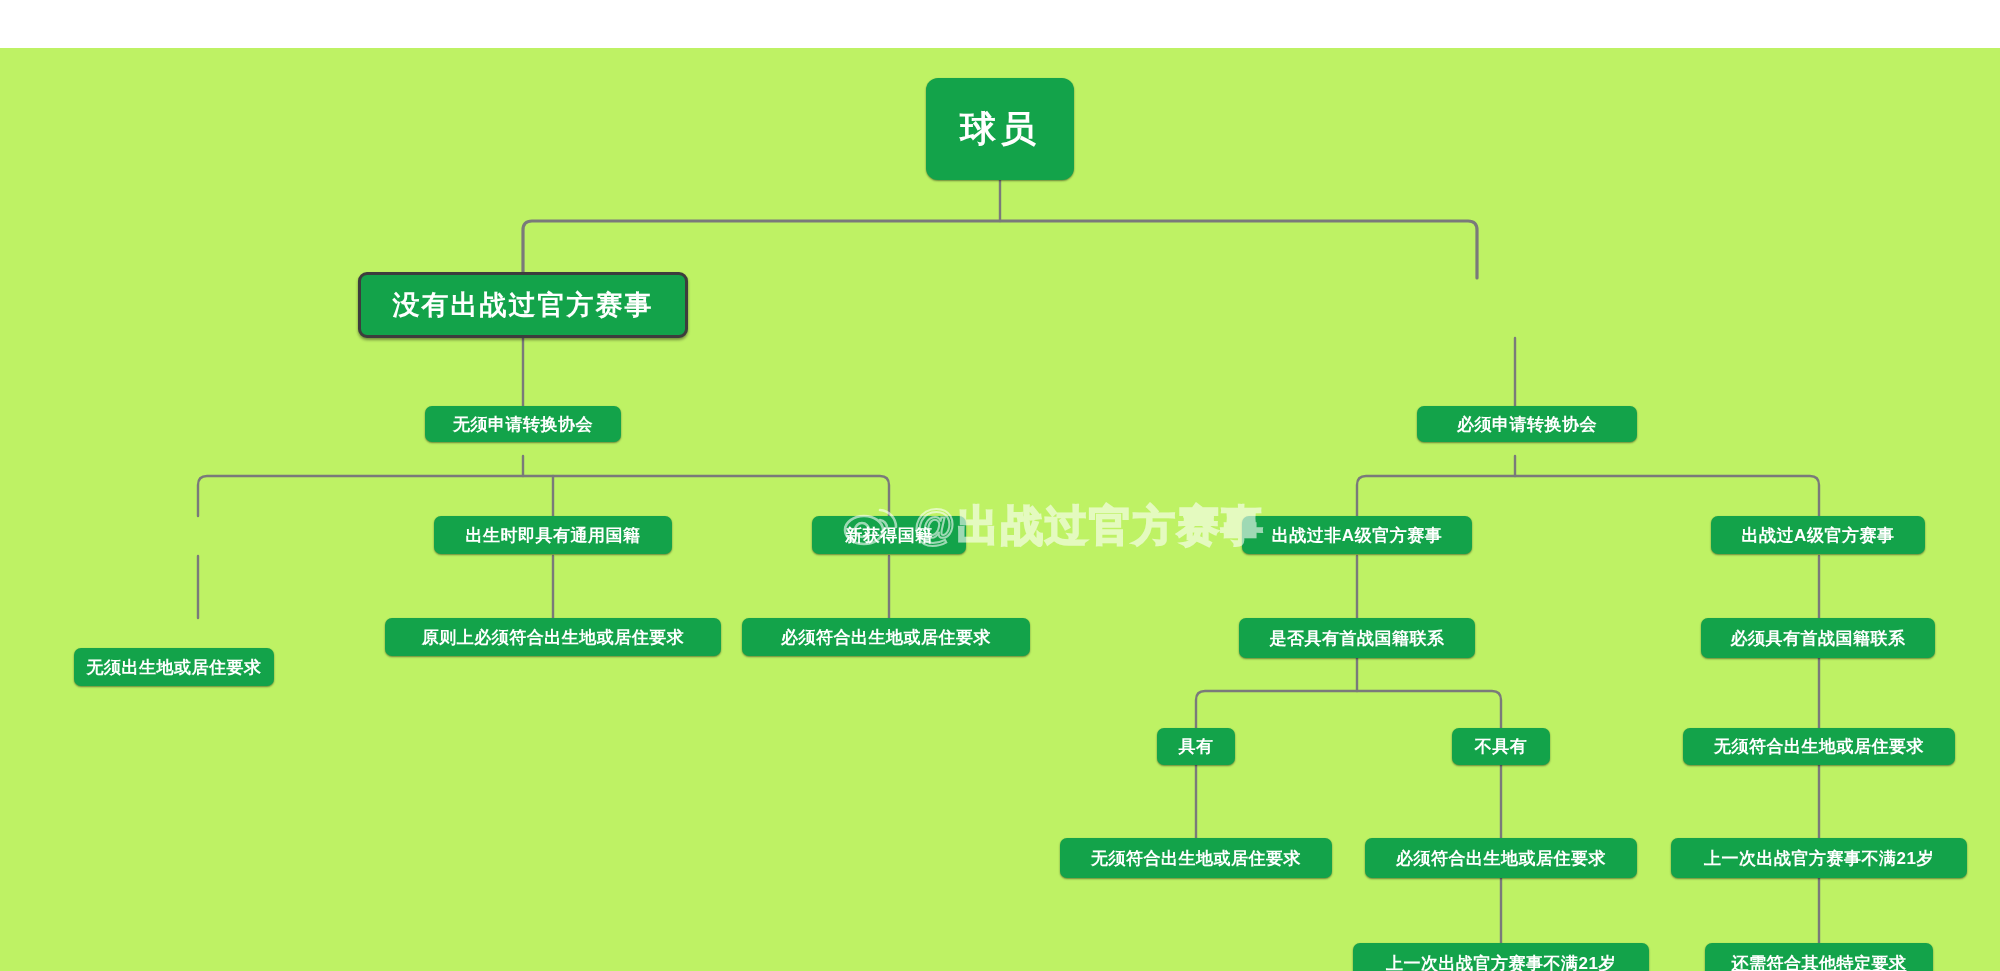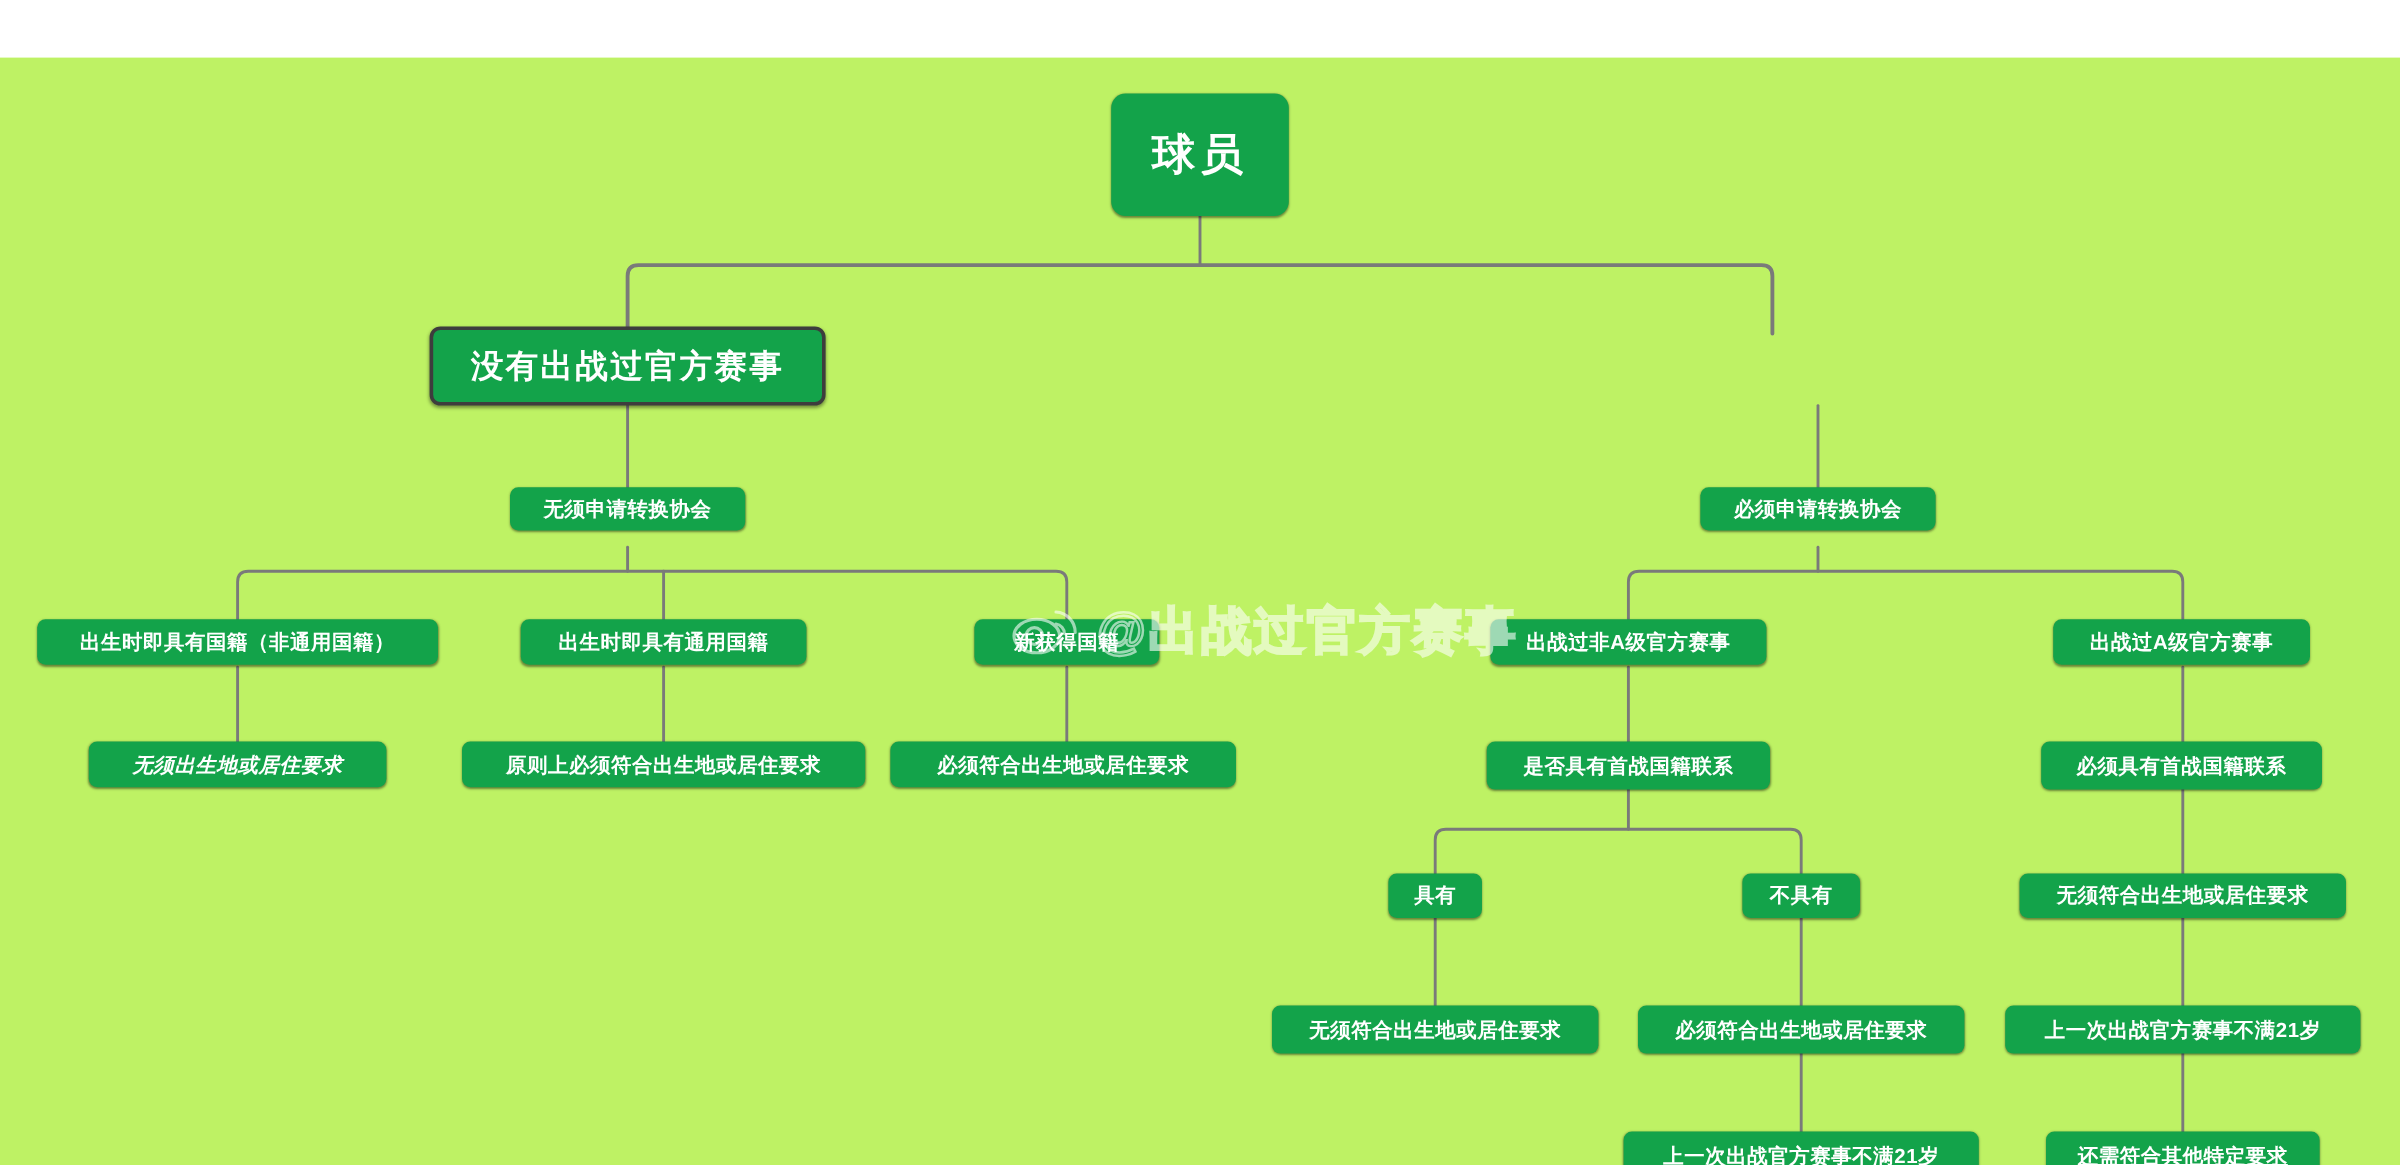--- a/index.html
+++ b/index.html
@@ -135,27 +135,26 @@
       <path d="M 1819,717 L 1819,790"></path>
       <path d="M 1819,830 L 1819,895"></path>
     </g>
   </svg>
 
   <div class="node root" style="left:926px; top:30px; width:148px; height:102px;">球员</div>
 
   <div class="node level2" style="left:358px; top:224px; width:330px; height:66px;">没有出战过官方赛事</div>
 
   <div class="node small" style="left:425px; top:358px; width:196px; height:36px;">无须申请转换协会</div>
-  <div class="node small" style="left:1417px; top:358px; width:196px; height:36px;">必须申请转换协会</div>
+  <div class="node small" style="left:1417px; top:358px; width:220px; height:36px;">必须申请转换协会</div>
 
-  <div class="node small" style="left:31px; top:468px; width:334px; height:38px;">出生时即具有国籍（非通用国籍）</div>
   <div class="node small" style="left:434px; top:468px; width:238px; height:38px;">出生时即具有通用国籍</div>
   <div class="node small" style="left:812px; top:468px; width:154px; height:38px;">新获得国籍</div>
 
-  <div class="node small" style="left:74px; top:570px; width:248px; height:38px;font-style:italic;">无须出生地或居住要求</div>
+  <div class="node small" style="left:74px; top:600px; width:200px; height:38px;">无须出生地或居住要求</div>
   <div class="node small" style="left:385px; top:570px; width:336px; height:38px;">原则上必须符合出生地或居住要求</div>
   <div class="node small" style="left:742px; top:570px; width:288px; height:38px;">必须符合出生地或居住要求</div>
 
   <div class="node small" style="left:1242px; top:468px; width:230px; height:38px;">出战过非A级官方赛事</div>
   <div class="node small" style="left:1711px; top:468px; width:214px; height:38px;">出战过A级官方赛事</div>
 
   <div class="node small" style="left:1239px; top:570px; width:236px; height:40px;">是否具有首战国籍联系</div>
   <div class="node small" style="left:1701px; top:570px; width:234px; height:40px;">必须具有首战国籍联系</div>
 
   <div class="node tiny" style="left:1157px; top:680px; width:78px; height:37px;">具有</div>

